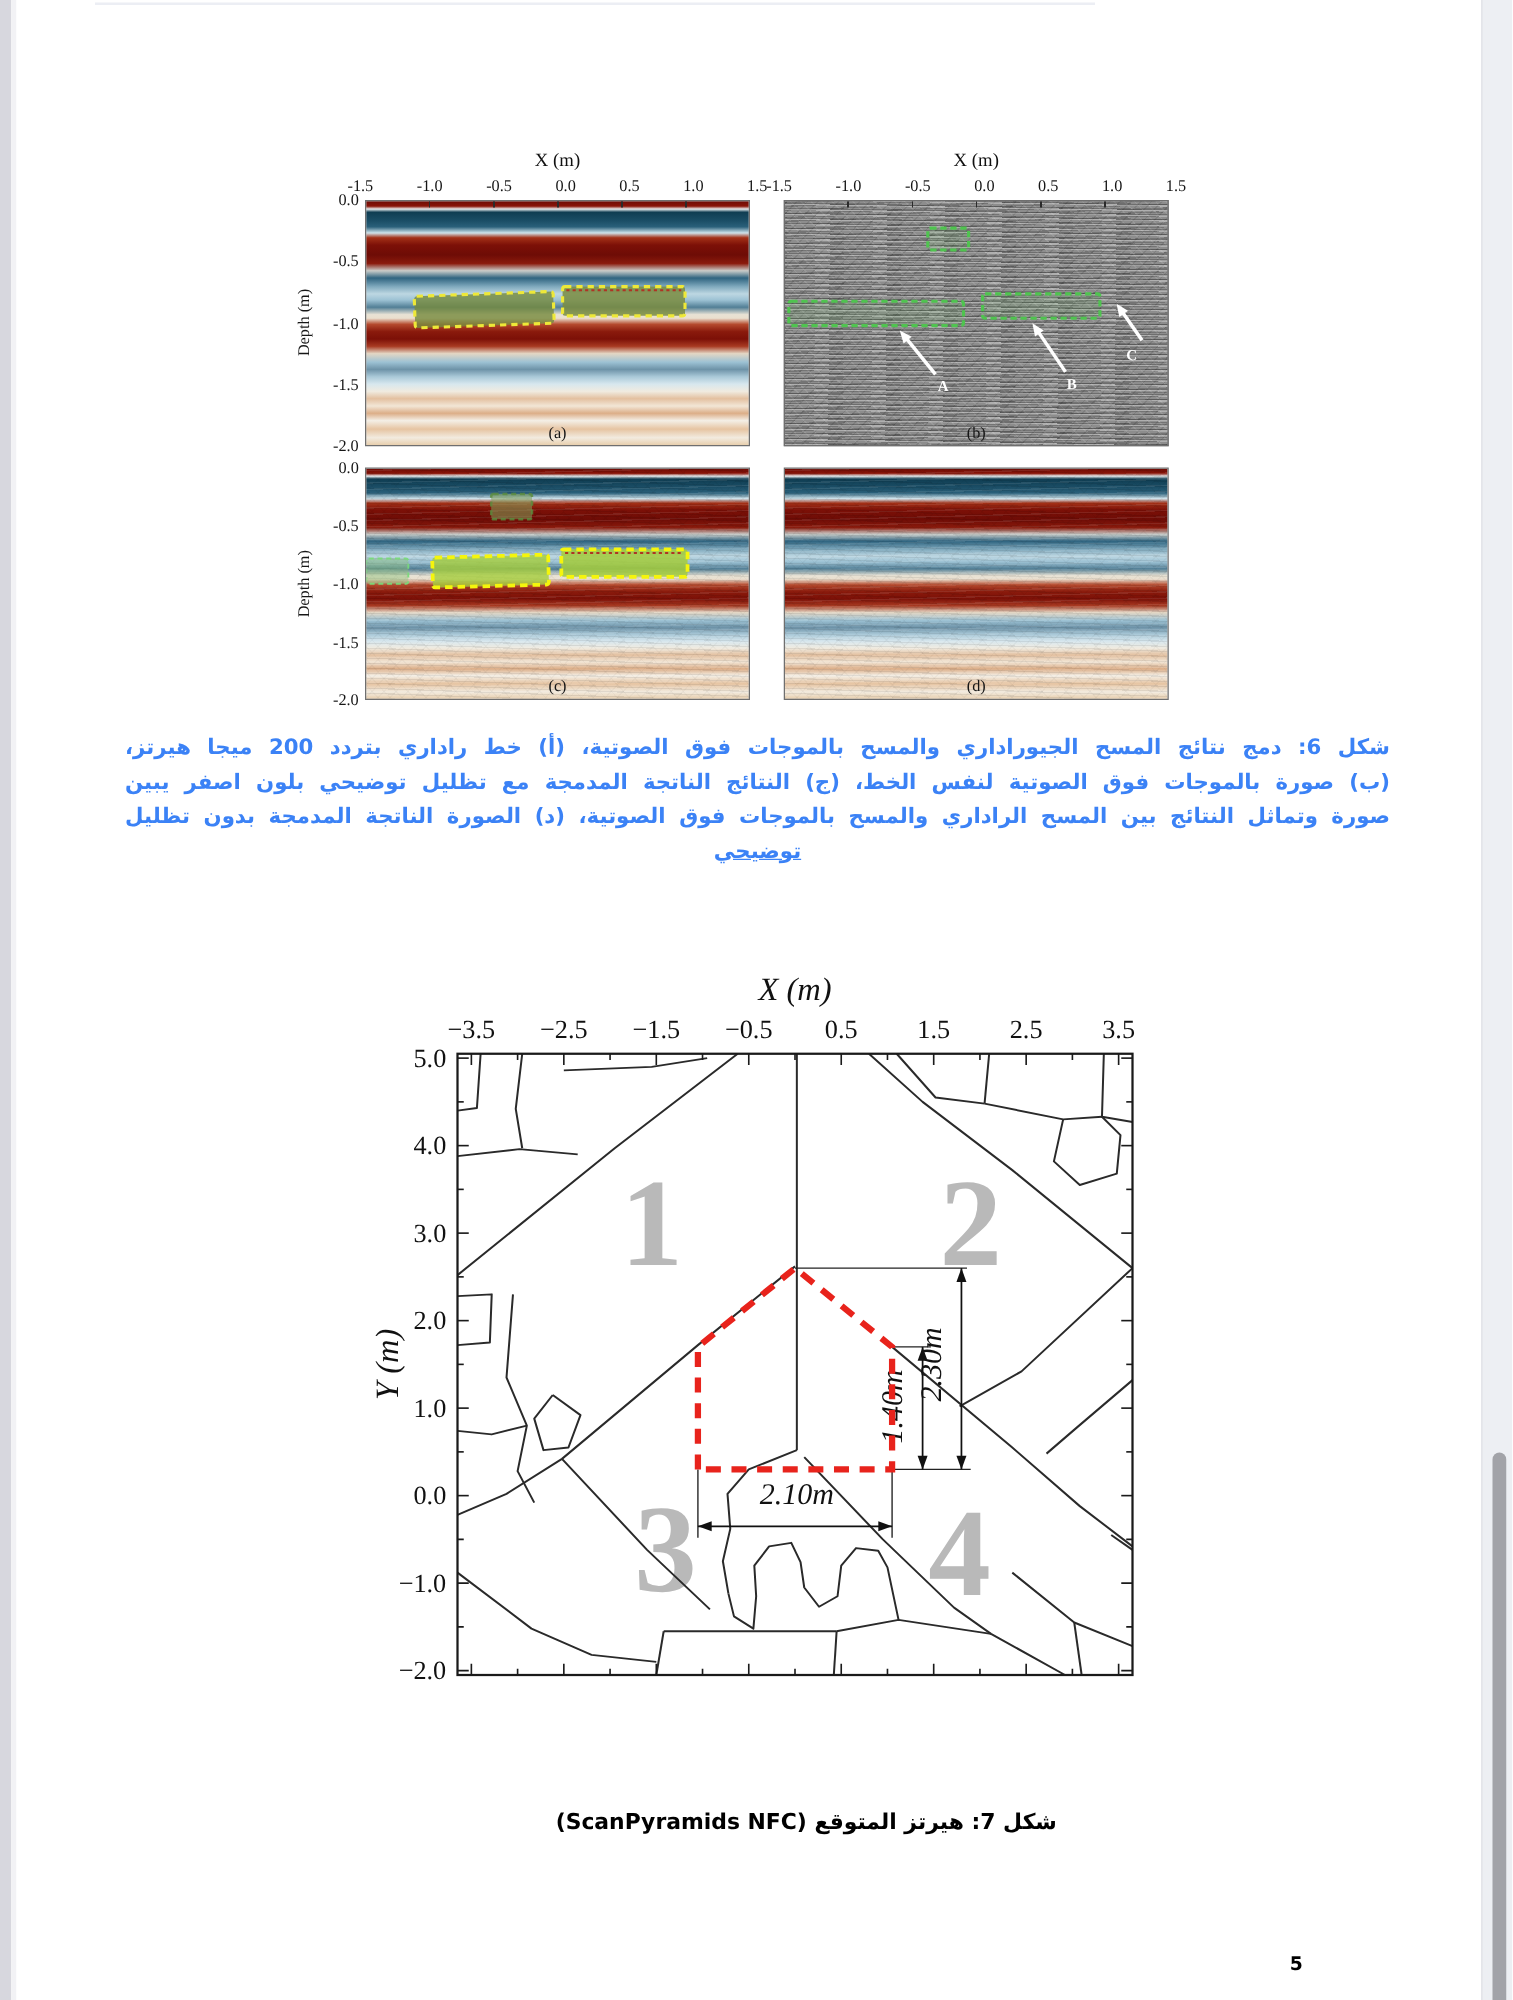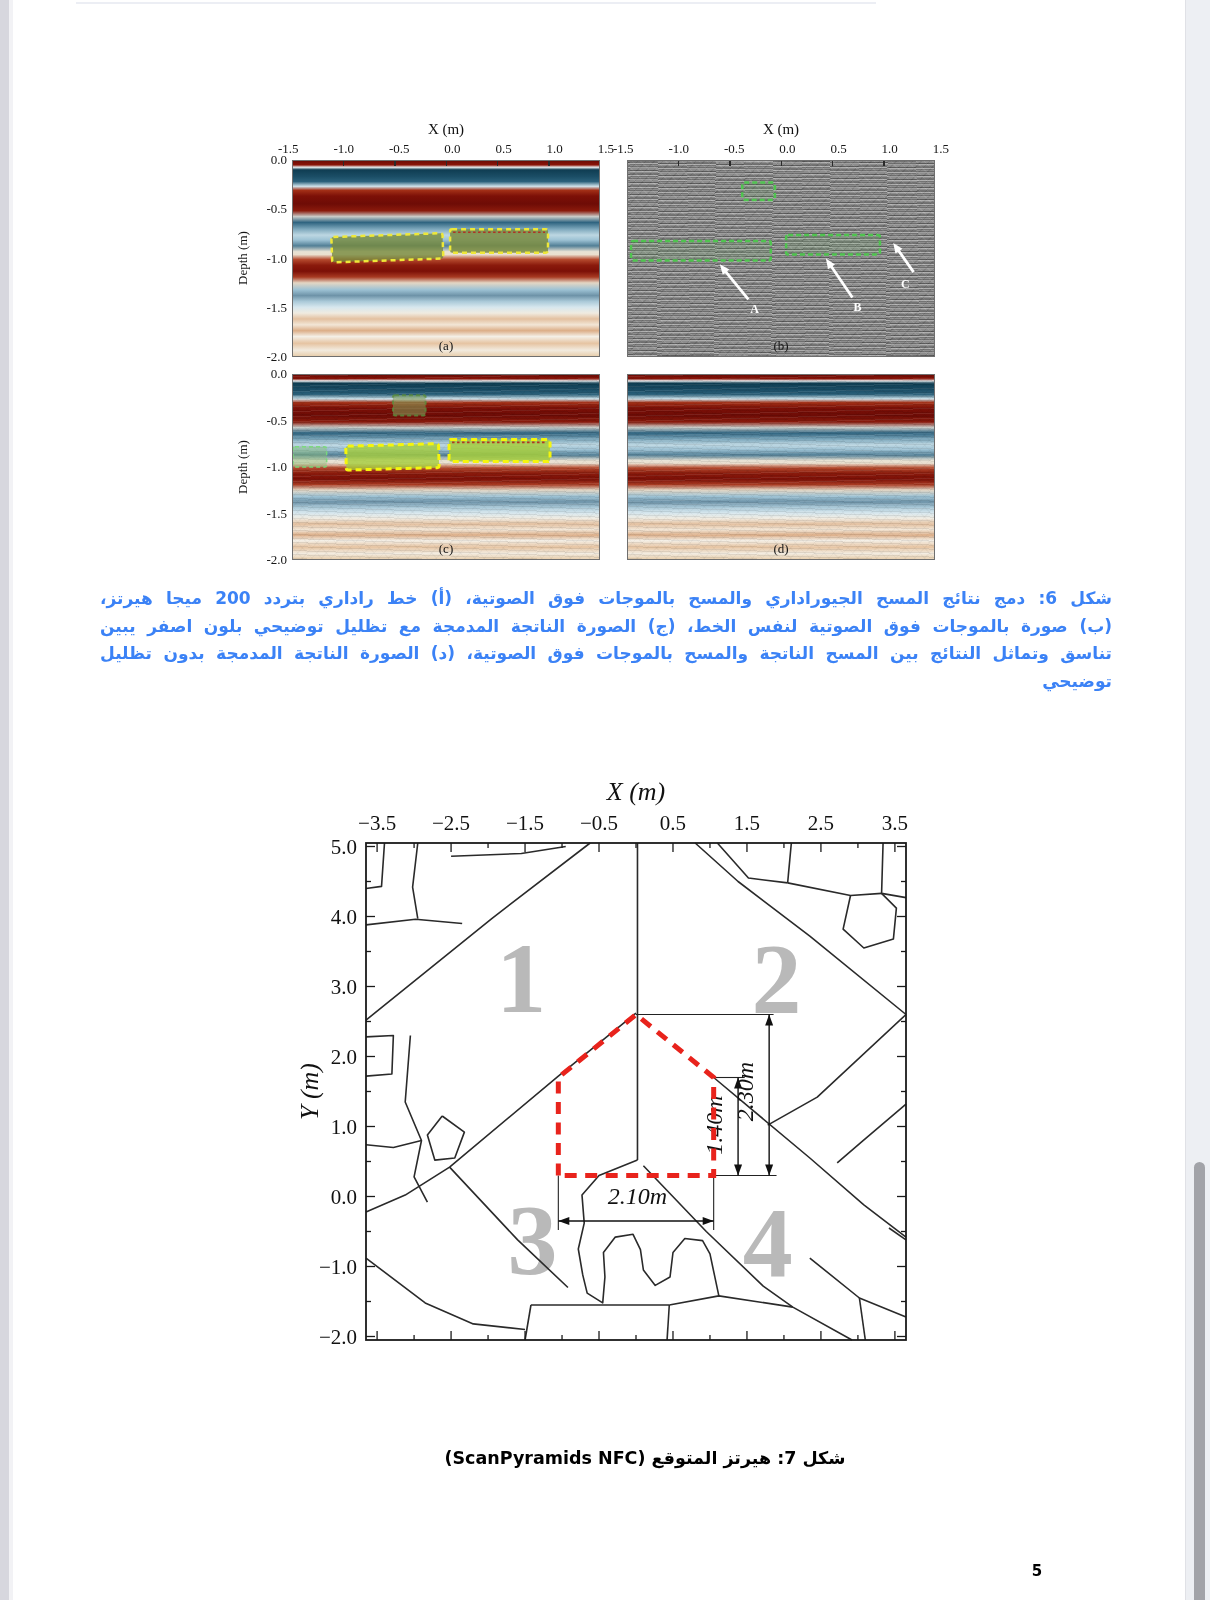--- a/index.html
+++ b/index.html
@@ -50,21 +50,21 @@
     font:13px "Liberation Serif",serif;color:#161616;}
   .yticks{position:absolute;display:flex;flex-direction:column;justify-content:space-between;
     align-items:flex-end;font:13px "Liberation Serif",serif;color:#161616;}
   .ylab{position:absolute;font:13px "Liberation Serif",serif;color:#161616;white-space:nowrap;
     transform:translate(-50%,-50%) rotate(-90deg);}
 
   
   .cap6{position:absolute;left:100px;top:585px;width:1012px;direction:rtl;color:#3b82f6;
     font:bold 17px/27.5px "DejaVu Sans",sans-serif;}
   .cap6 .just{text-align:justify;text-align-last:justify;}
-  .cap6 .last{text-align:right;}
+  .cap6 .last{text-align:center;text-decoration:underline;}
   .cap7{position:absolute;left:140px;top:1448px;width:1010px;direction:rtl;text-align:center;
     color:#000;font:bold 17.5px "DejaVu Sans",sans-serif;}
   .pagenum{position:absolute;left:1022px;top:1562px;width:30px;text-align:center;
     font:bold 15px "DejaVu Sans",sans-serif;color:#000;}
 
   #fig7{position:absolute;left:296px;top:770px;width:628px;height:600px;}
 </style>
 </head>
 <body>
 
@@ -150,22 +150,22 @@
         <rect x="99.96" y="20.24" width="32.64" height="20.24" rx="2" fill="rgba(130,160,90,0.55)" stroke="rgba(90,140,60,0.8)" stroke-width="2" stroke-dasharray="4 3" transform="rotate(0 116.28 30.36)"></rect>
       </svg>
     </div>
   <div class="panel radar tex" id="panel-d" style="left:627px;top:374px;width:308px;height:186px">
     <div class="panel-letter">(d)</div>
   <svg viewBox="0 0 306 184"></svg>
     </div>
 
   <div class="cap6">
     <div class="just">شكل 6: دمج نتائج المسح الجيوراداري والمسح بالموجات فوق الصوتية، (أ) خط راداري بتردد 200 ميجا هيرتز،</div>
-    <div class="just">(ب) صورة بالموجات فوق الصوتية لنفس الخط، (ج) الصورة الناتجة المدمجة مع تظليل توضيحي بلون اصفر يبين</div>
-    <div class="just">تناسق وتماثل النتائج بين المسح الناتجة والمسح بالموجات فوق الصوتية، (د) الصورة الناتجة المدمجة بدون تظليل</div>
+    <div class="just">(ب) صورة بالموجات فوق الصوتية لنفس الخط، (ج) النتائج الناتجة المدمجة مع تظليل توضيحي بلون اصفر يبين</div>
+    <div class="just">صورة وتماثل النتائج بين المسح الراداري والمسح بالموجات فوق الصوتية، (د) الصورة الناتجة المدمجة بدون تظليل</div>
     <div class="last">توضيحي</div>
   </div>
 
   <div id="fig7">
     <svg id="fig7-svg" width="628" height="600" viewBox="0 0 628 600">
         <text x="225.34246575342462" y="242" fill="#b9b9b9" font-family="&quot;Liberation Serif&quot;,serif" font-size="100" font-weight="bold" text-anchor="middle">1</text>
         <text x="480.54794520547944" y="242" fill="#b9b9b9" font-family="&quot;Liberation Serif&quot;,serif" font-size="100" font-weight="bold" text-anchor="middle">2</text>
         <text x="236.43835616438355" y="503.09999999999997" fill="#b9b9b9" font-family="&quot;Liberation Serif&quot;,serif" font-size="100" font-weight="bold" text-anchor="middle">3</text>
         <text x="471.67123287671234" y="505.9" fill="#b9b9b9" font-family="&quot;Liberation Serif&quot;,serif" font-size="100" font-weight="bold" text-anchor="middle">4</text>
         <polyline points="341.47945205479454,73 341.47945205479454,390.09999999999997" fill="none" stroke="#2a2a2a" stroke-width="1.6" stroke-linejoin="round"></polyline>

